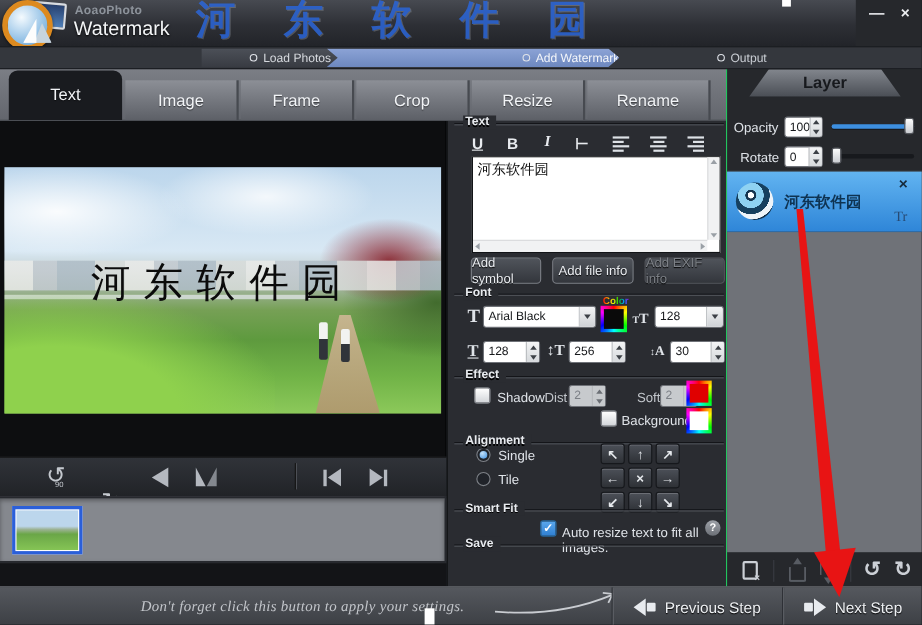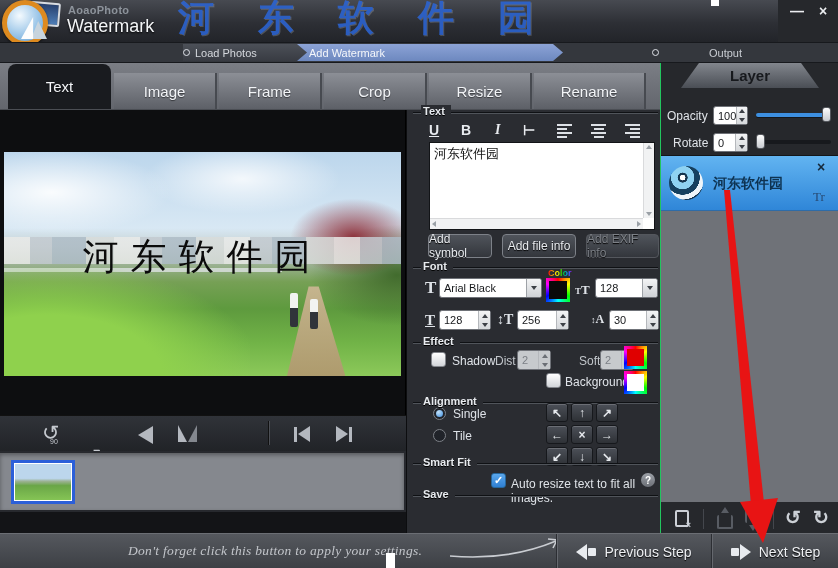--- a/index.html
+++ b/index.html
@@ -30,27 +30,27 @@
 
   
   .site-wm1 { left:178px; top:-6px; font-size:36px; font-weight:bold; color:#2b66d9; opacity:.85;
     letter-spacing:44px; white-space:nowrap; z-index:40; text-shadow:1px 1px 0 rgba(230,238,250,.25); }
   .site-wm2 { left:186px; top:38px; font-size:21px; font-weight:bold; color:#2aa43a; opacity:.9;
     letter-spacing:1px; z-index:40; }
 
   
   .stepbar { left:0; top:42px; width:838px; height:21px; background:#34373d;
     border-top:1px solid #17191d; border-bottom:1px solid #17191d; }
-  .step { height:17px; top:44px; display:flex; align-items:center; justify-content:flex-start;
+  .step { height:17px; top:44px; display:flex; align-items:center; justify-content:flex-end;
     gap:5px; font-size:11px; }
   .step1 { left:183px; width:126px; color:#d5d8dd; background:linear-gradient(#4c5058,#383b42);
     clip-path:polygon(0 0, calc(100% - 10px) 0, 100% 50%, calc(100% - 10px) 100%, 0 100%); padding-right:8px; }
   .step2 { left:297px; width:266px; color:#f4f6fa; background:linear-gradient(#8ca3d6,#6d88bf);
     clip-path:polygon(0 0, calc(100% - 10px) 0, 100% 50%, calc(100% - 10px) 100%, 0 100%, 10px 50%); }
-  .step3 { left:652px; width:90px; color:#c9cdd3; justify-content:space-between; }
+  .step3 { left:652px; width:90px; color:#c9cdd3; justify-content:flex-start; }
   .o-dot { width:7px; height:7px; border:1px solid #dfe2e8; border-radius:50%; display:inline-block; }
 
   
   .tabbar { left:0; top:63px; width:660px; height:47px;
     background:linear-gradient(#7b7e85,#63666d); border-bottom:1px solid #4b4e54; }
   .tab { position:absolute; bottom:0; height:36px; width:103px;
     background:linear-gradient(#8c8f96,#5d6067); border-right:2px solid #474a50;
     color:#f2f4f7; font-size:15px; display:flex; align-items:center; justify-content:center;
     text-shadow:0 1px 1px rgba(0,0,0,.5); cursor:pointer; }
   .tab.active { height:45px; background:#191b1f; border-right:none; border-radius:8px 8px 0 0; z-index:2; }

